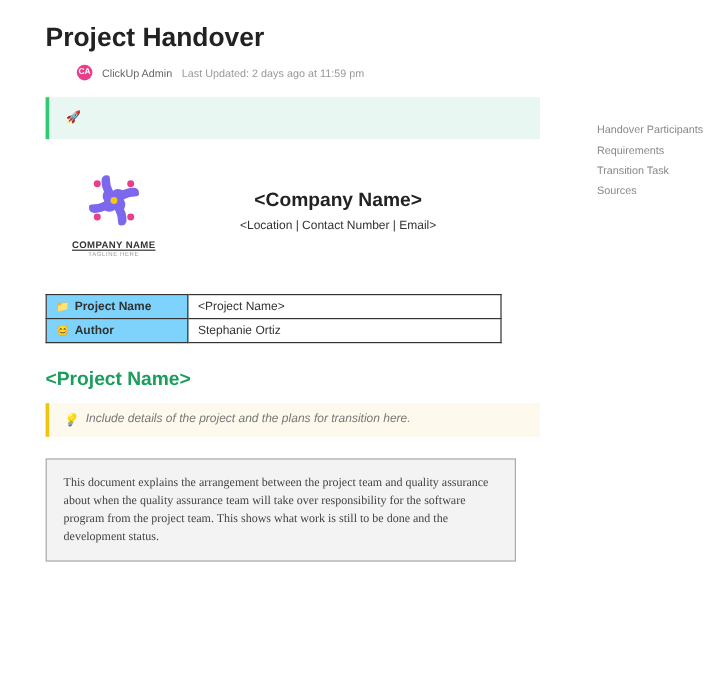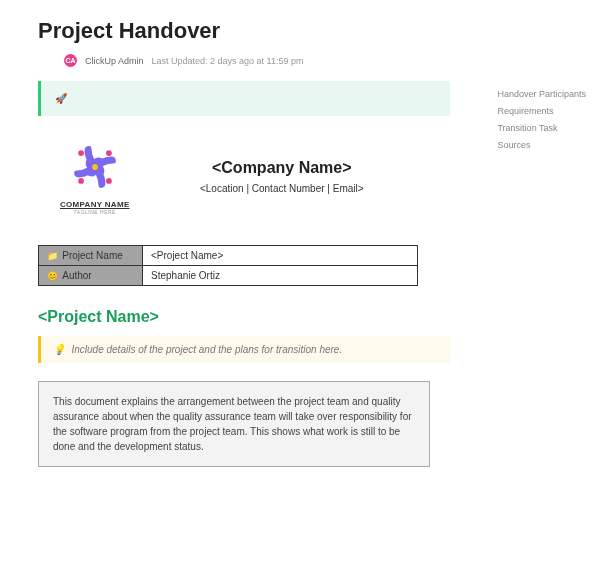--- a/index.html
+++ b/index.html
@@ -79,23 +79,23 @@
       width: 380px;
       margin-bottom: 22px;
       font-size: 10px;
     }
     .info-table td {
       border: 1px solid #333;
       padding: 4px 8px;
       vertical-align: middle;
     }
     .info-table .label-cell {
-      background: #a3a3a3;
-      font-weight: 400;
-      width: 104px;
+      background: #7dd3fc;
+      font-weight: 700;
+      width: 118px;
     }
     .info-table .emoji { margin-right: 4px; font-size: 9px; }
     .section-title {
       font-size: 16px;
       font-weight: 700;
       color: #1a9e5c;
       margin-bottom: 10px;
     }
     .hint-banner {
       background: #fdf9ec;
@@ -109,24 +109,25 @@
       gap: 6px;
     }
     .desc-box {
       border: 1px solid #aaa;
       background: #f3f3f3;
       padding: 12px 14px;
       font-size: 10px;
       line-height: 1.5;
       color: #444;
       width: 392px;
+      font-family: Liberation Serif, serif;
     }
     .sidebar-nav {
       position: absolute;
-      top: 89px;
+      top: 103px;
       right: 14px;
       display: flex;
       flex-direction: column;
       gap: 7px;
       font-size: 9px;
     }
     .sidebar-nav a {
       color: #888;
       text-decoration: none;
       cursor: pointer;

